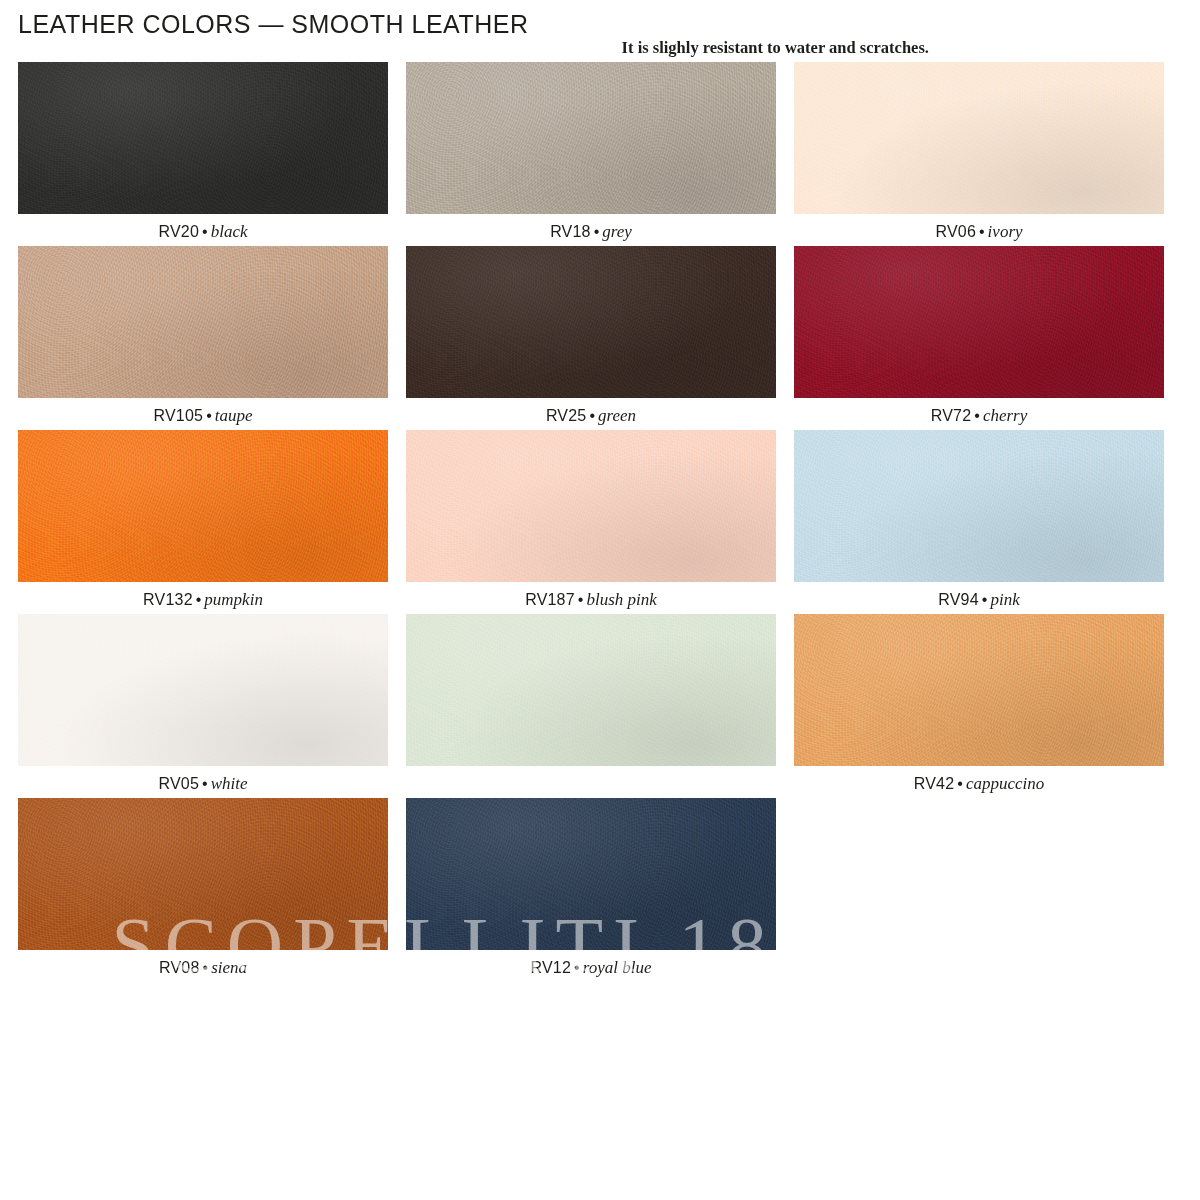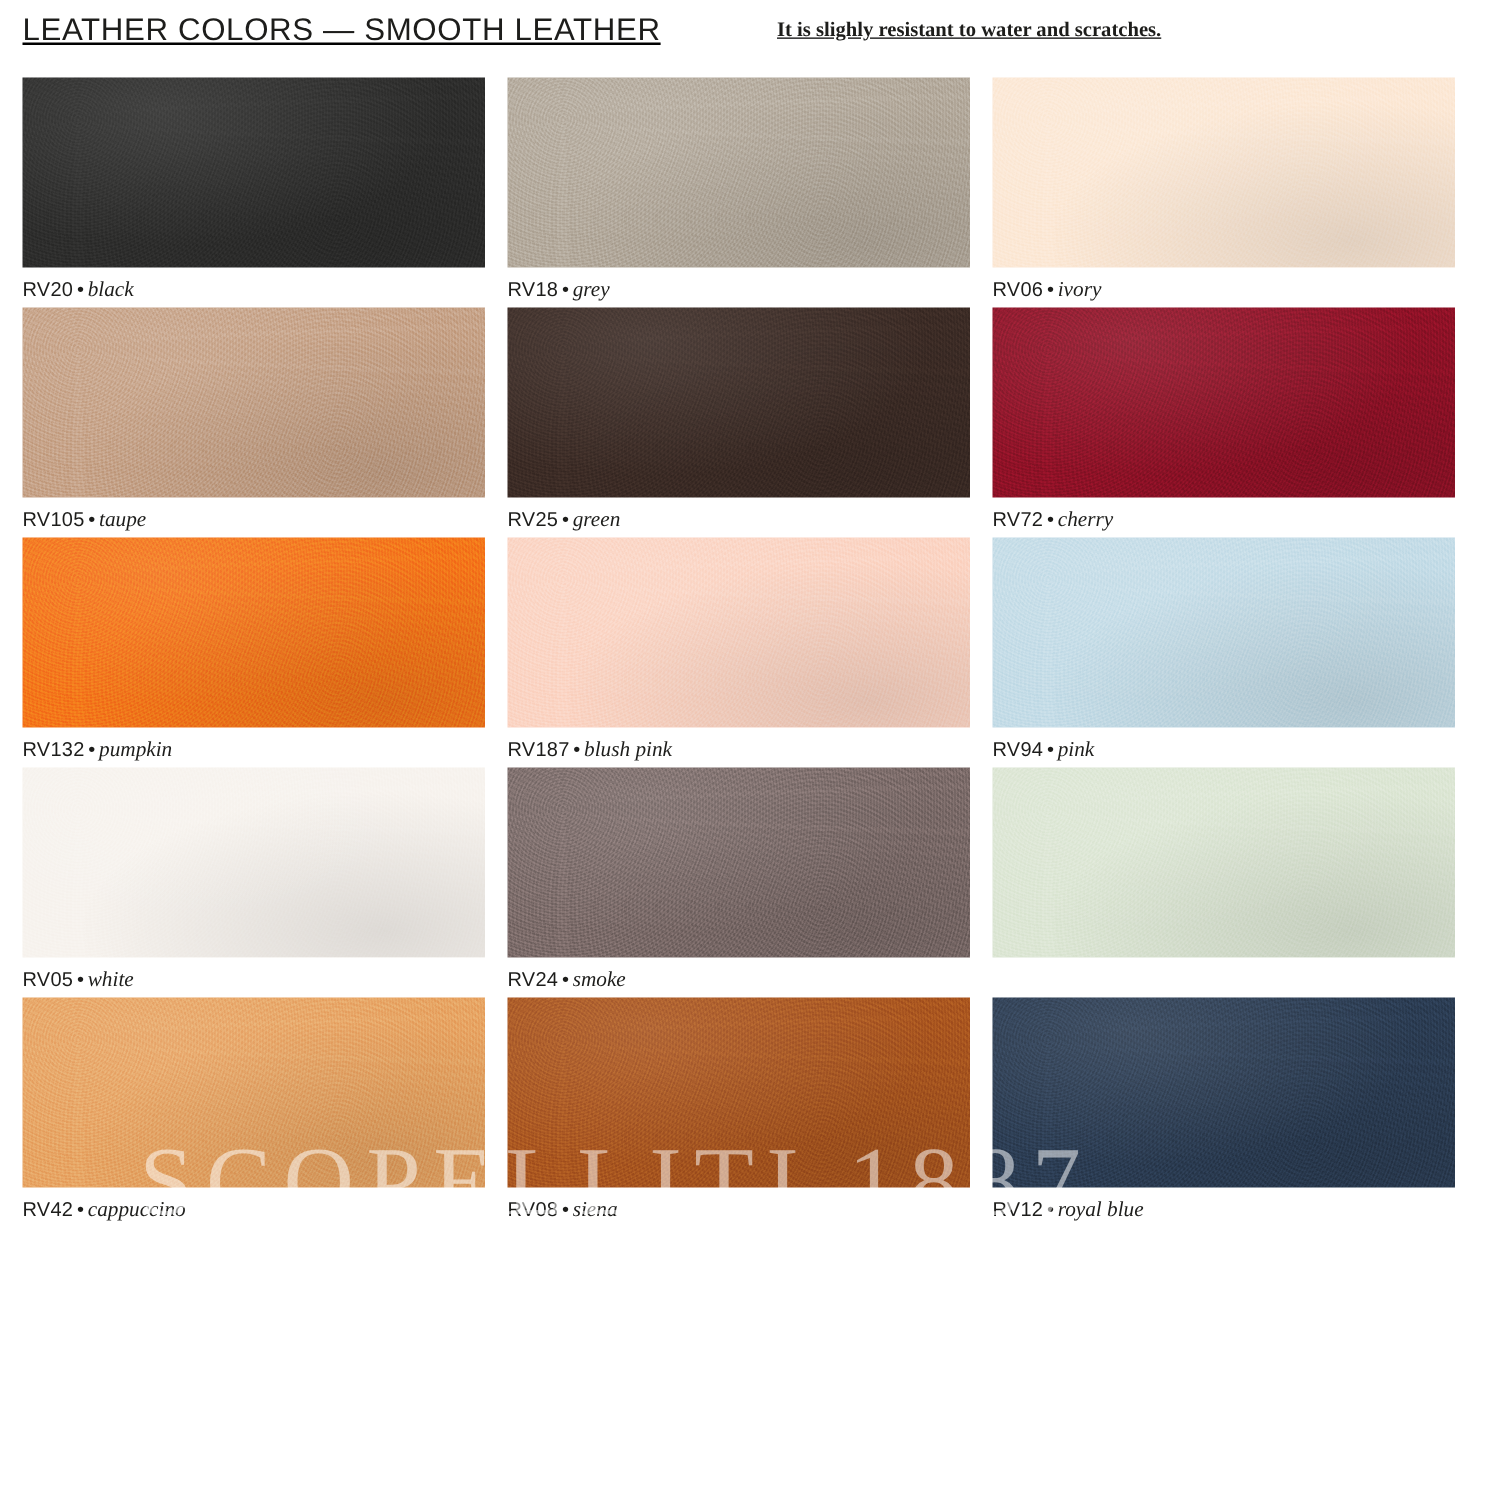--- a/index.html
+++ b/index.html
@@ -20,39 +20,39 @@
     position: absolute;
     top: 0;
     left: 0;
     width: 949px;
     height: 58px;
     box-sizing: border-box;
     padding: 12px 20px 0 18px;
     display: flex;
     align-items: flex-start;
     justify-content: space-between;
-    text-decoration: underline;
   }
   .page-title {
     font-family: "Liberation Sans", sans-serif;
     font-size: 25px;
     letter-spacing: 0.5px;
     color: #1d1d1b;
     font-weight: 400;
     white-space: nowrap;
     line-height: 1;
   }
   .header-note {
     font-family: "Liberation Serif", serif;
     font-size: 16.5px;
     font-weight: 700;
     color: #1d1d1b;
     white-space: nowrap;
     line-height: 1;
     padding-top: 4px;
+    margin-top: 24px;
   }
 
   
   .swatch-grid {
     position: absolute;
     top: 62px;
     left: 18px;
     width: 1164px;
     display: flex;
     flex-wrap: wrap;
@@ -87,21 +87,21 @@
     content: "";
     position: absolute;
     inset: 0;
     background-image:
       radial-gradient(ellipse at 30% 18%, rgba(255,255,255,0.10), rgba(255,255,255,0) 62%),
       radial-gradient(ellipse at 78% 86%, rgba(0,0,0,0.10), rgba(0,0,0,0) 60%);
     pointer-events: none;
   }
   .swatch-label {
     width: 370px;
-    text-align: left;
+    text-align: center;
     padding-top: 9px;
     white-space: nowrap;
     line-height: 1;
   }
   .swatch-code {
     font-family: "Liberation Sans", sans-serif;
     font-size: 16px;
     color: #1d1d1b;
     letter-spacing: 0.2px;
   }
@@ -178,24 +178,20 @@
     </div>
     <div class="swatch-cell">
       <div class="swatch-chip" style="background: rgb(196, 220, 231);"></div>
       <div class="swatch-label"><span class="swatch-code">RV94</span><span class="swatch-sep">•</span><span class="swatch-name">pink</span></div>
     </div>
     <div class="swatch-cell">
       <div class="swatch-chip" style="background: rgb(247, 243, 238);"></div>
       <div class="swatch-label"><span class="swatch-code">RV05</span><span class="swatch-sep">•</span><span class="swatch-name">white</span></div>
     </div>
     <div class="swatch-cell">
-      <div class="swatch-chip" style="background: rgb(122, 106, 104);"></div>
-      <div class="swatch-label"><span class="swatch-code">RV24</span><span class="swatch-sep">•</span><span class="swatch-name">smoke</span></div>
-    </div>
-    <div class="swatch-cell">
       <div class="swatch-chip" style="background: rgb(220, 230, 212);"></div>
     </div>
     <div class="swatch-cell">
       <div class="swatch-chip" style="background: rgb(231, 164, 99);"></div>
       <div class="swatch-label"><span class="swatch-code">RV42</span><span class="swatch-sep">•</span><span class="swatch-name">cappuccino</span></div>
     </div>
     <div class="swatch-cell">
       <div class="swatch-chip" style="background: rgb(169, 85, 31);"></div>
       <div class="swatch-label"><span class="swatch-code">RV08</span><span class="swatch-sep">•</span><span class="swatch-name">siena</span></div>
     </div>

